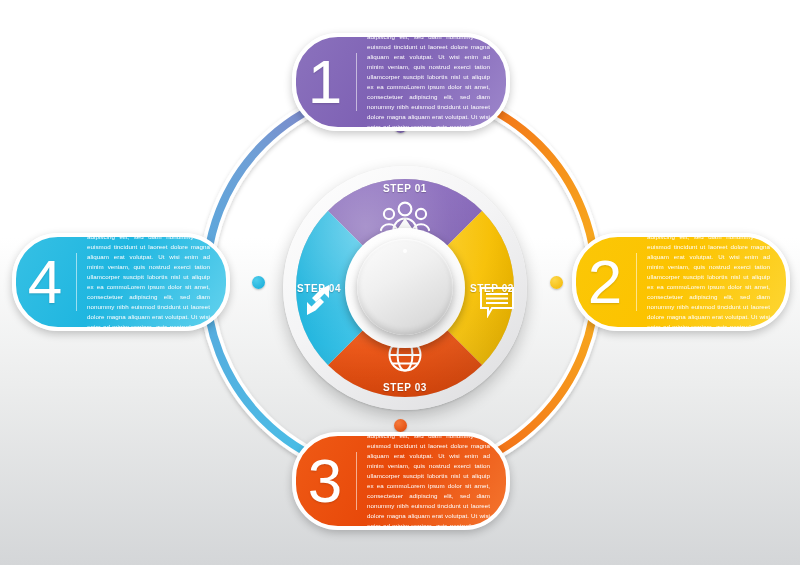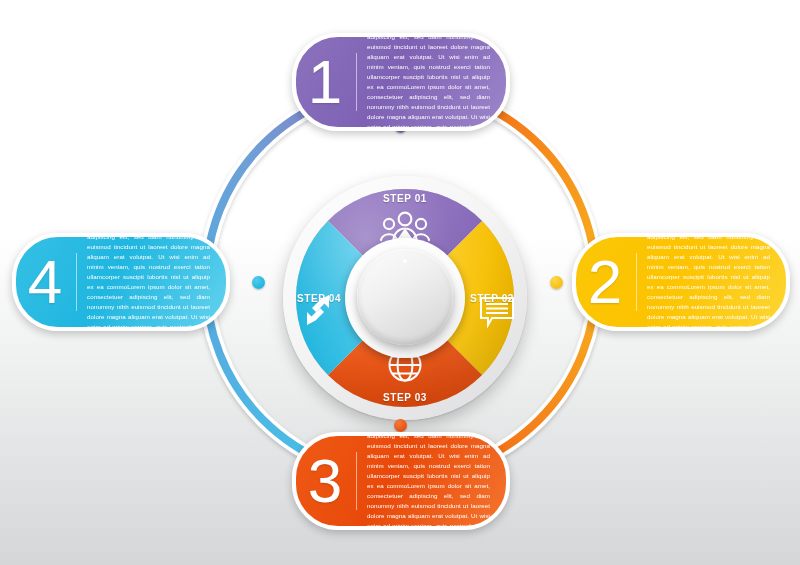--- a/index.html
+++ b/index.html
@@ -26,21 +26,21 @@
     left: 0; top: 0;
     width: 800px;
     height: 565px;
     pointer-events: none;
   }
 
   
   .wheel-wrap {
     position: absolute;
     left: 283px;
-    top: 176px;
+    top: 166px;
     width: 244px;
     height: 244px;
   }
   .wheel-outer {
     position: absolute;
     inset: 0;
     border-radius: 50%;
     background: linear-gradient(145deg, #ffffff 0%, #f4f4f5 45%, #dcdcde 100%);
     box-shadow: 0 6px 16px rgba(0,0,0,0.22), 0 1px 2px rgba(0,0,0,0.12);
   }

